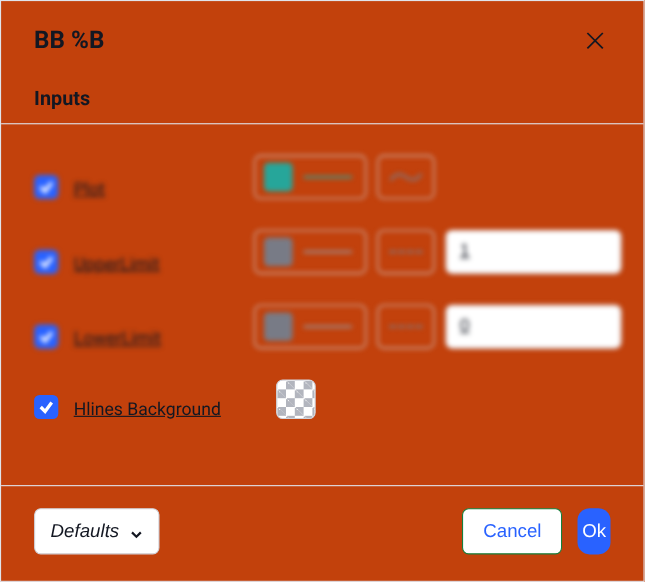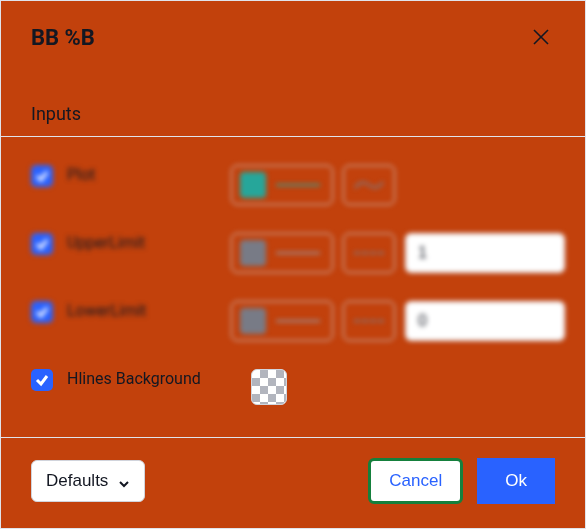--- a/index.html
+++ b/index.html
@@ -35,47 +35,47 @@
   }
   .close-btn svg { stroke: #131722; stroke-width: 1.6; }
   .tabs {
     display: flex;
     gap: 30px;
     padding: 18px 30px 0 30px;
     border-bottom: 1px solid #e0e3eb;
   }
   .tab {
     font-size: 18px;
-    font-weight: 400;
+    font-weight: 700;
     color: #131722;
     padding-bottom: 12px;
     cursor: pointer;
     position: relative;
-    margin-top: 24px;
   }
   .tab.active::after {
     content: "";
     position: absolute;
     left: 0; right: 0; bottom: -1px;
     height: 4px;
     background: #131722;
     border-radius: 2px;
   }
   .content {
     flex: 1;
     padding: 28px 30px 10px 30px;
     display: flex;
     flex-direction: column;
     gap: 28px;
     filter: blur(0);
   }
   .row {
     display: flex;
-    align-items: flex-start;
+    align-items: flex-end;
     gap: 14px;
+    text-decoration: underline;
   }
   .blur { filter: blur(2.5px); }
   .checkbox {
     width: 22px; height: 22px;
     border-radius: 5px;
     background: #2962ff;
     display: flex; align-items: center; justify-content: center;
     cursor: pointer; border: none;
     flex-shrink: 0;
   }
@@ -149,40 +149,41 @@
   }
   .defaults-btn {
     display: flex; align-items: center; gap: 10px;
     border: 1px solid #d1d4dc;
     background: #fff;
     border-radius: 6px;
     padding: 10px 14px;
     font-size: 17px;
     color: #131722;
     cursor: pointer;
+    font-style: italic;
   }
   .chevron { width: 12px; height: 12px; }
   .chevron svg { stroke: #131722; stroke-width: 2; fill: none; }
   .footer-actions { display: flex; gap: 14px; }
   .btn-cancel {
-    border: 3px solid #15803d;
+    border: 1px solid #15803d;
     color: #2962ff;
     background: #fff;
     border-radius: 6px;
     padding: 10px 18px;
     font-size: 17px;
     font-weight: 500;
     cursor: pointer;
   }
   .btn-ok {
     border: none;
     background: #2962ff;
     color: #fff;
-    border-radius: 0;
-    padding: 10px 28px;
+    border-radius: 11px;
+    padding: 10px 4px;
     font-size: 17px;
     font-weight: 500;
     cursor: pointer;
   }
 </style>
 </head>
 <body>
 
 <div class="dialog">
 

